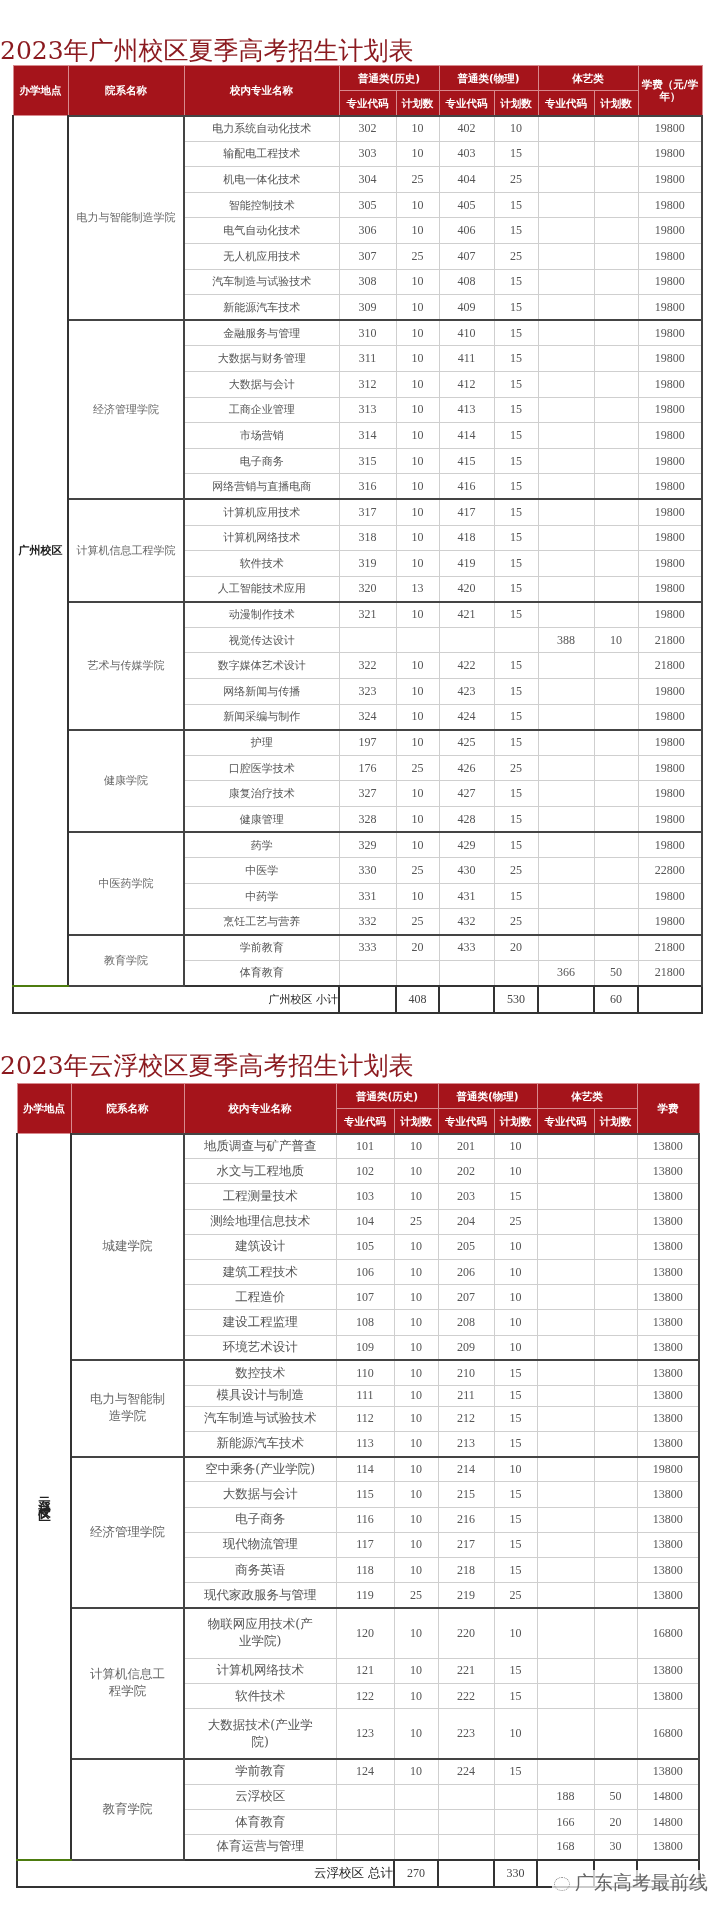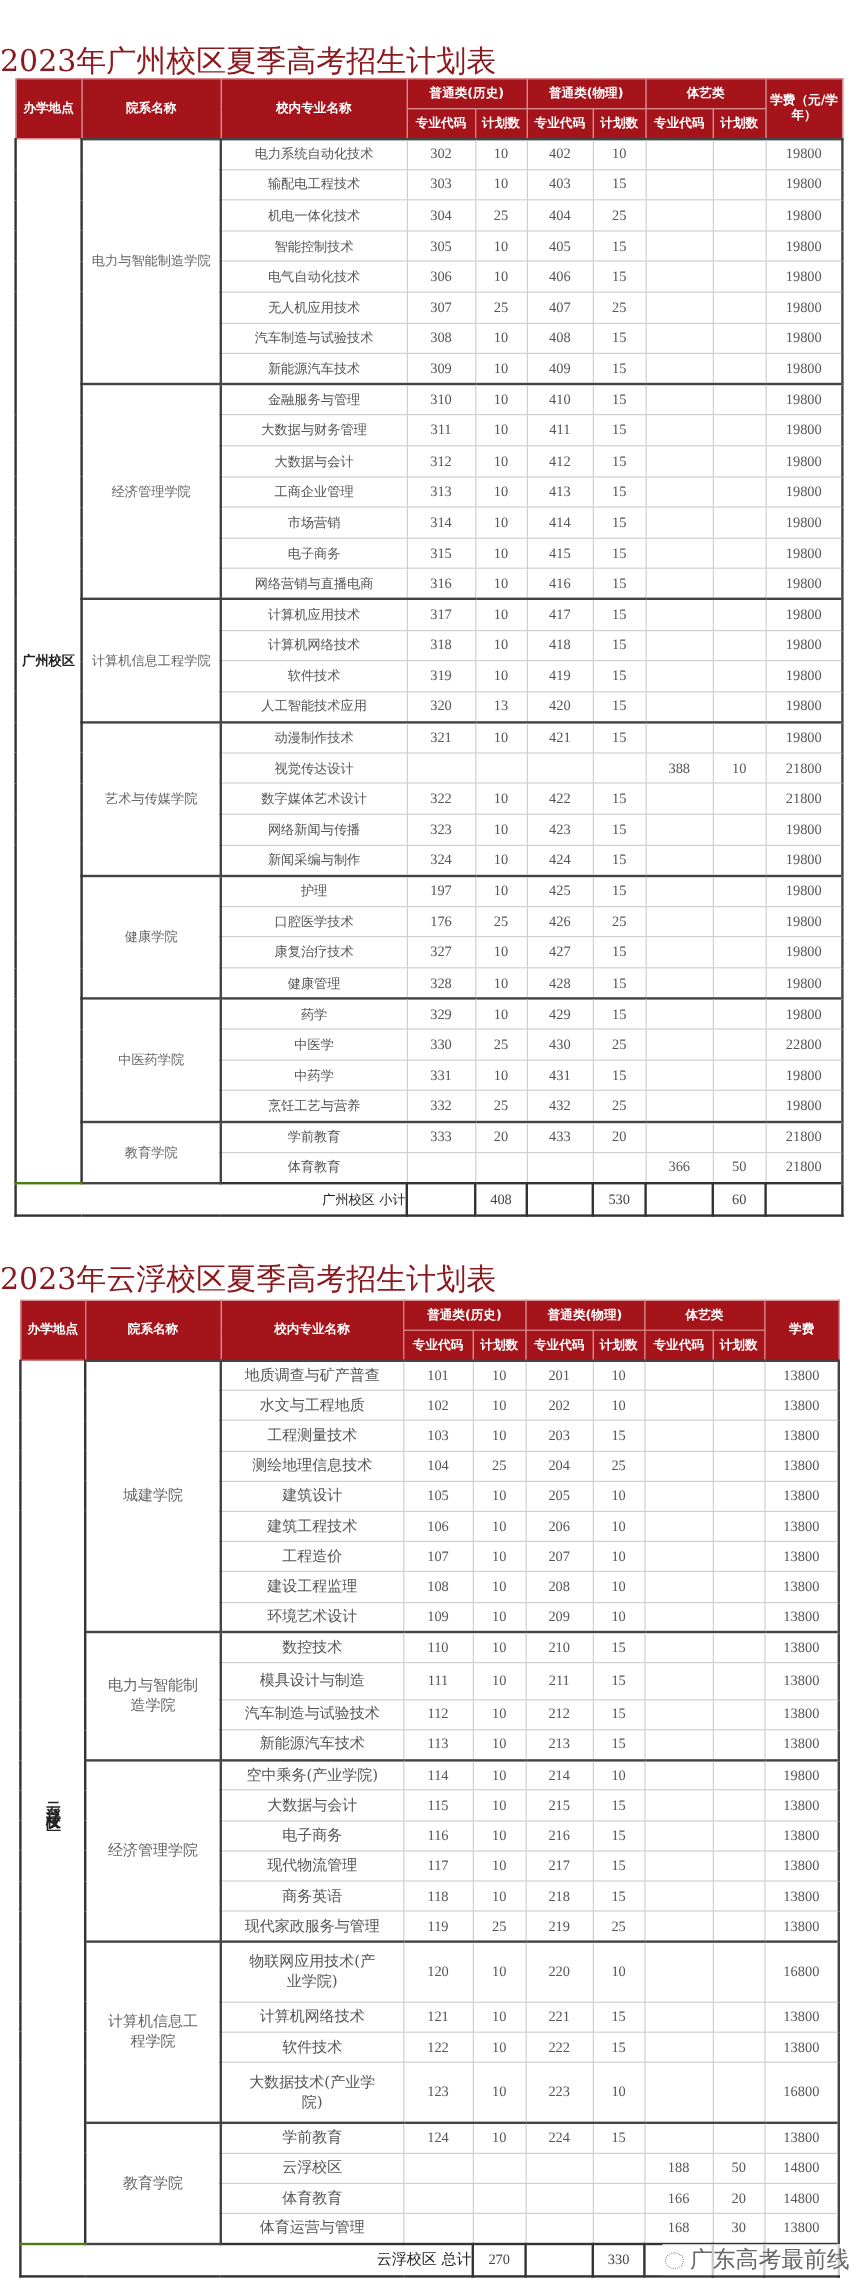--- a/index.html
+++ b/index.html
@@ -571,21 +571,21 @@
         <td class="college" rowspan="4"><span style="white-space: normal; display: inline-block; max-width: 85px;">电力与智能制造学院</span></td>
         <td class="major">数控技术</td>
         <td class="num">110</td>
         <td class="num">10</td>
         <td class="num">210</td>
         <td class="num">15</td>
         <td class="num"></td>
         <td class="num"></td>
         <td class="num lastcol">13800</td>
       </tr>
-      <tr style="height: 31px;">
+      <tr style="height: 21px;">
         <td class="major">模具设计与制造</td>
         <td class="num">111</td>
         <td class="num">10</td>
         <td class="num">211</td>
         <td class="num">15</td>
         <td class="num"></td>
         <td class="num"></td>
         <td class="num lastcol">13800</td>
       </tr>
       <tr style="height: 25.2px;">

